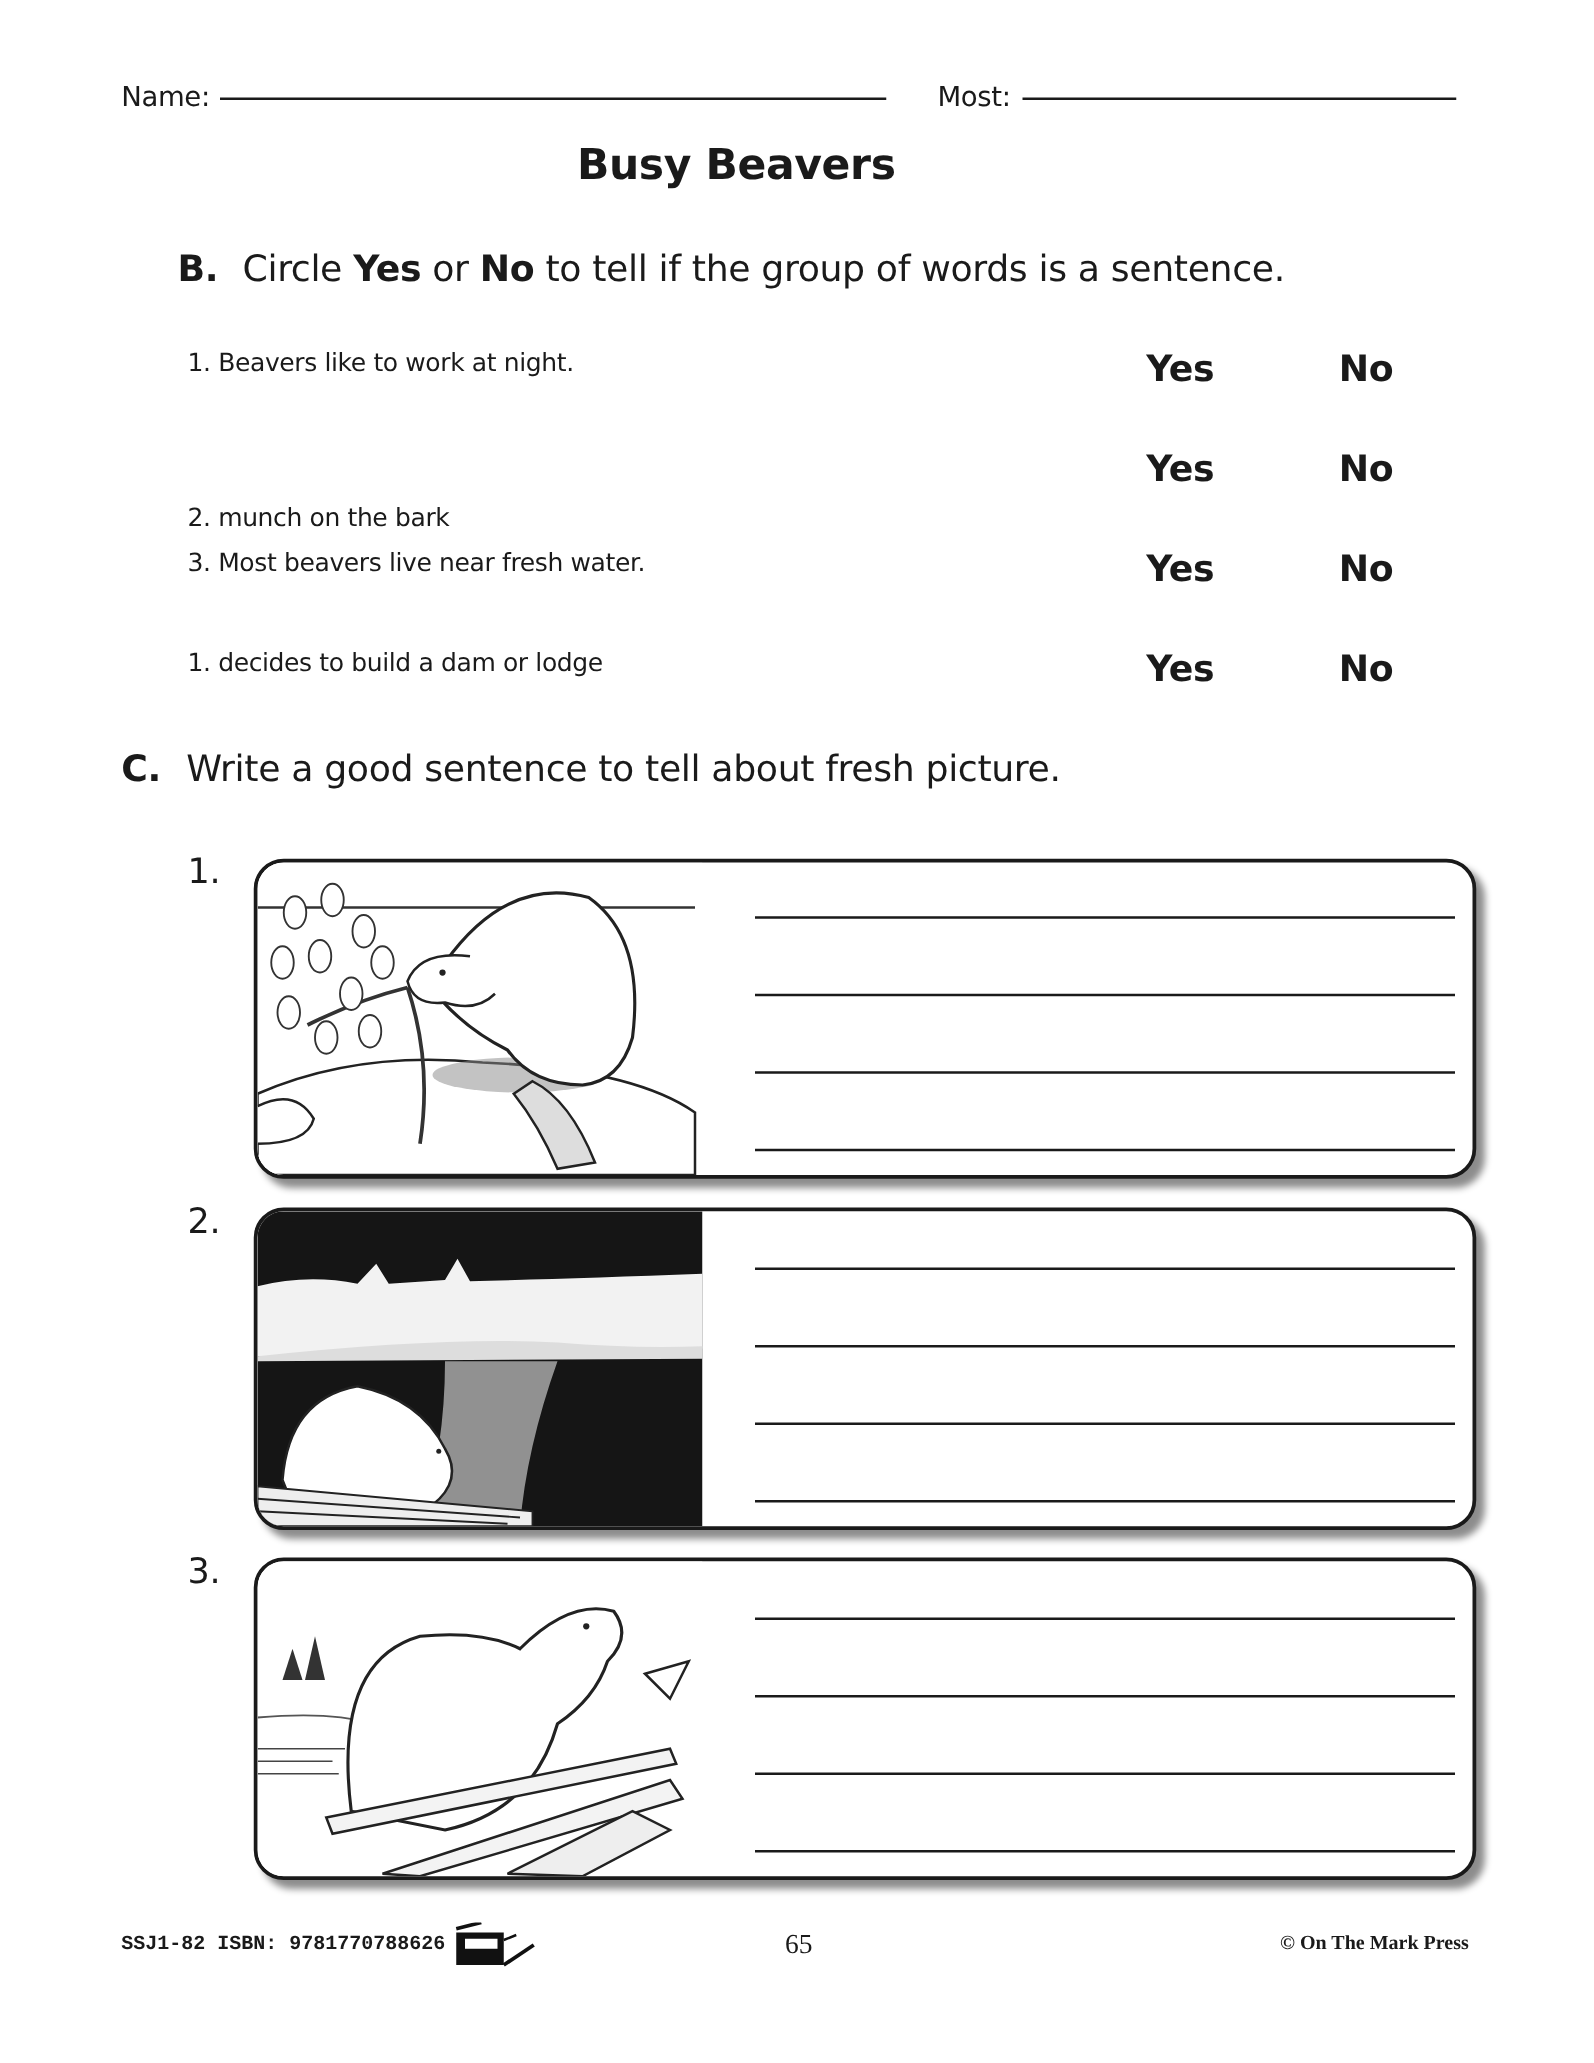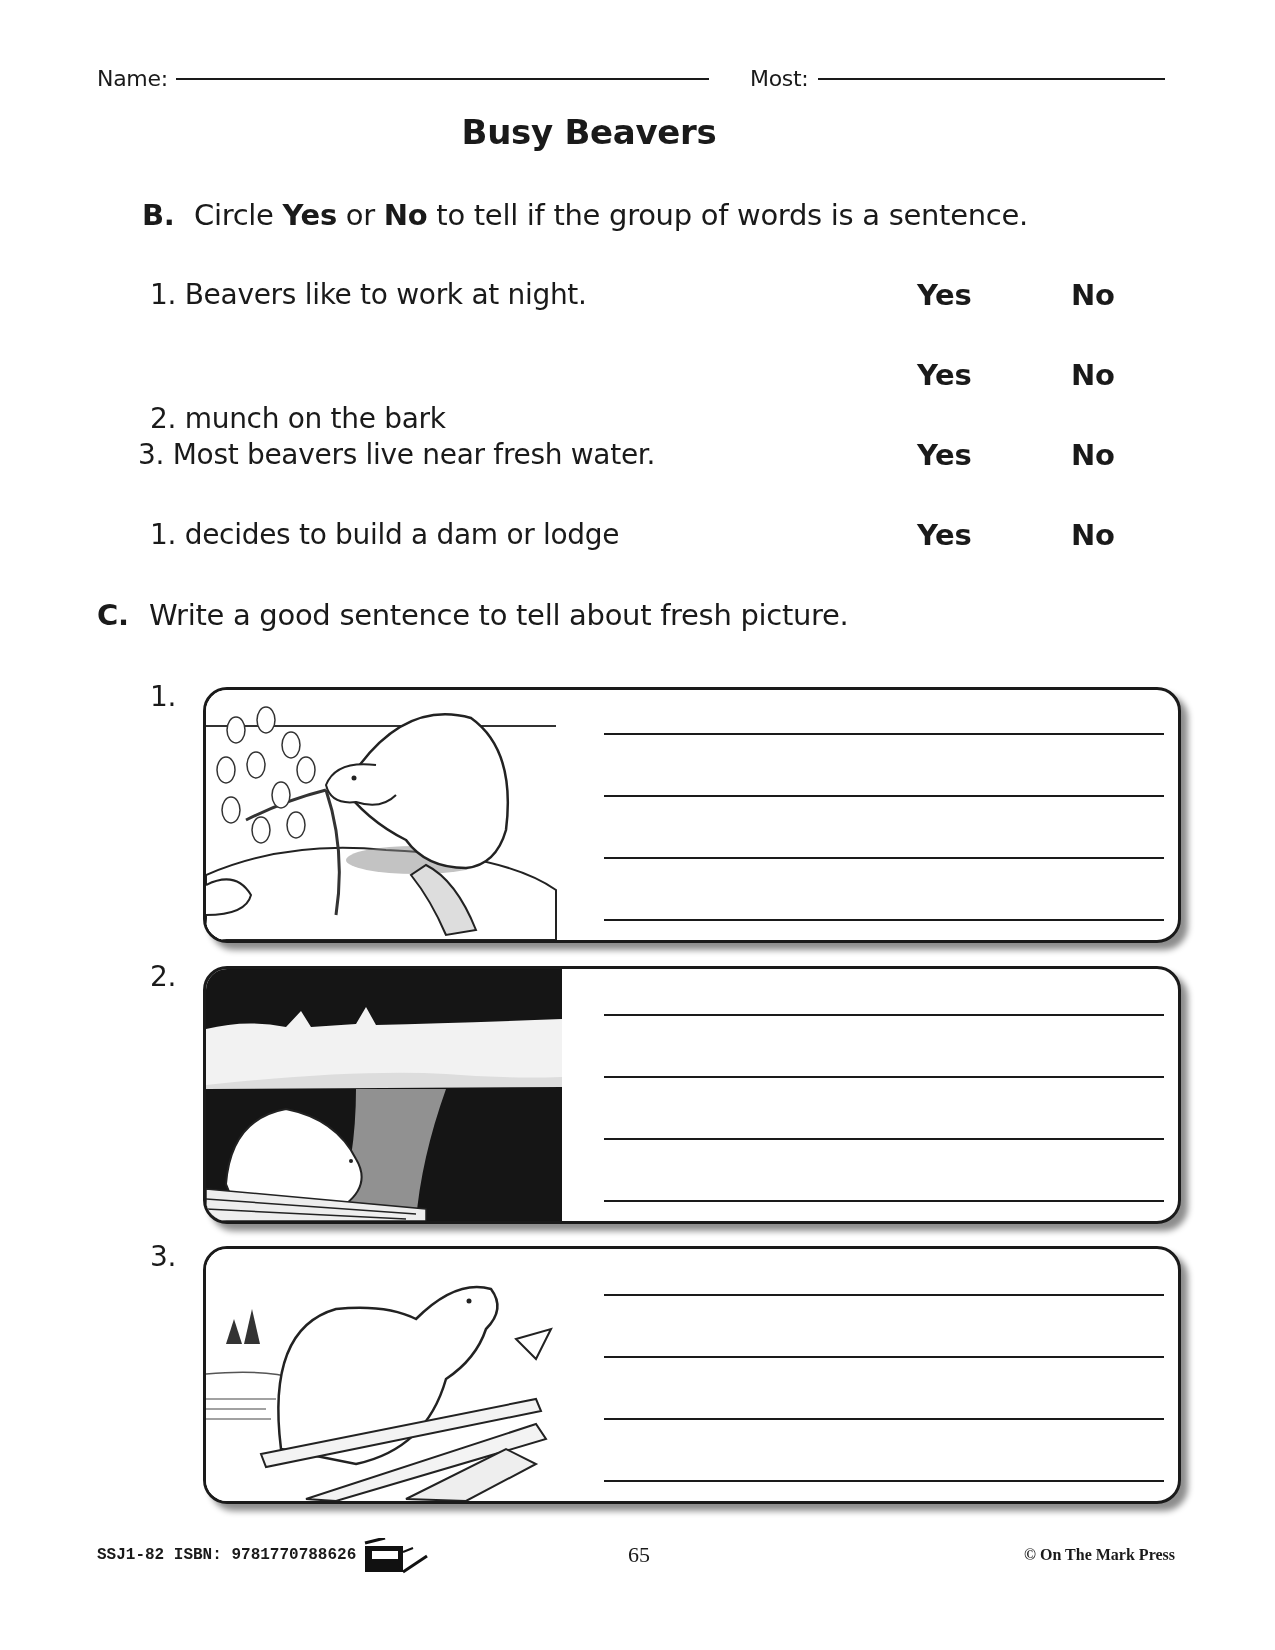--- a/index.html
+++ b/index.html
@@ -10,21 +10,21 @@
 
   
   .label { font-size: 22px; margin-top: 12px; }
   .fill-line { position: absolute; height: 0; border-bottom: 2.5px solid #1a1a1a; }
   .title { left: 0; width: 1178px; text-align: center; top: 112px; font-size: 34px; font-weight: bold; }
 
   .heading { font-size: 29px; }
   .heading .letter { font-weight: bold; display: inline-block; width: 52px; }
   .heading b { font-weight: bold; }
 
-  .item { font-size: 28px; }
+  .item { font-size: 20px; }
   .yn { font-size: 29px; font-weight: bold; }
 
   .num { font-size: 28px; }
 
   
   .box { position: absolute; left: 203px; width: 972px; border: 3px solid #1a1a1a;
          border-radius: 24px; background: #fff; box-shadow: 7px 7px 6px rgba(0,0,0,0.45); overflow: hidden; }
   .pic { position: absolute; left: 0; top: 0; width: 356px; height: 100%; }
   .write-line { position: absolute; left: 398px; width: 560px; border-bottom: 2.5px solid #1a1a1a; height: 0; }
 
@@ -46,21 +46,21 @@
 </div>
 
 <div class="abs item hand" style="left:150px; top:278px;">1.  Beavers like to work at night.</div>
 <div class="abs yn hand" style="left:917px; top:278px;">Yes</div>
 <div class="abs yn hand" style="left:1071px; top:278px;">No</div>
 
 <div class="abs item hand" style="left:150px; top:358px;margin-top:44px;">2. munch on the bark</div>
 <div class="abs yn hand" style="left:917px; top:358px;">Yes</div>
 <div class="abs yn hand" style="left:1071px; top:358px;">No</div>
 
-<div class="abs item hand" style="left:138px; top:438px;">3. Most beavers live near fresh water.</div>
+<div class="abs item hand" style="left:150px; top:438px;">3. Most beavers live near fresh water.</div>
 <div class="abs yn hand" style="left:917px; top:438px;">Yes</div>
 <div class="abs yn hand" style="left:1071px; top:438px;">No</div>
 
 <div class="abs item hand" style="left:150px; top:518px;">1. decides to build a dam or lodge</div>
 <div class="abs yn hand" style="left:917px; top:518px;">Yes</div>
 <div class="abs yn hand" style="left:1071px; top:518px;">No</div>
 
 <div class="abs heading hand" style="left:97px; top:598px;">
   <span class="letter">C.</span><span>Write a good sentence to tell about fresh picture.</span>
 </div>

